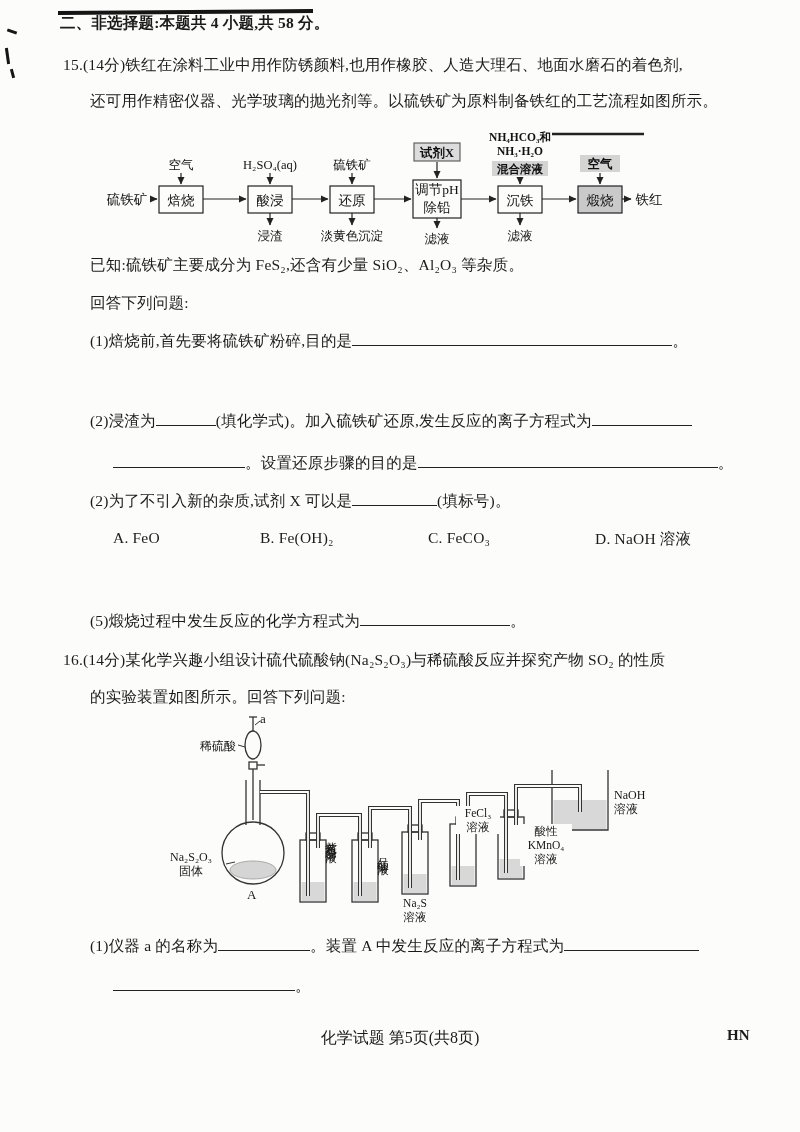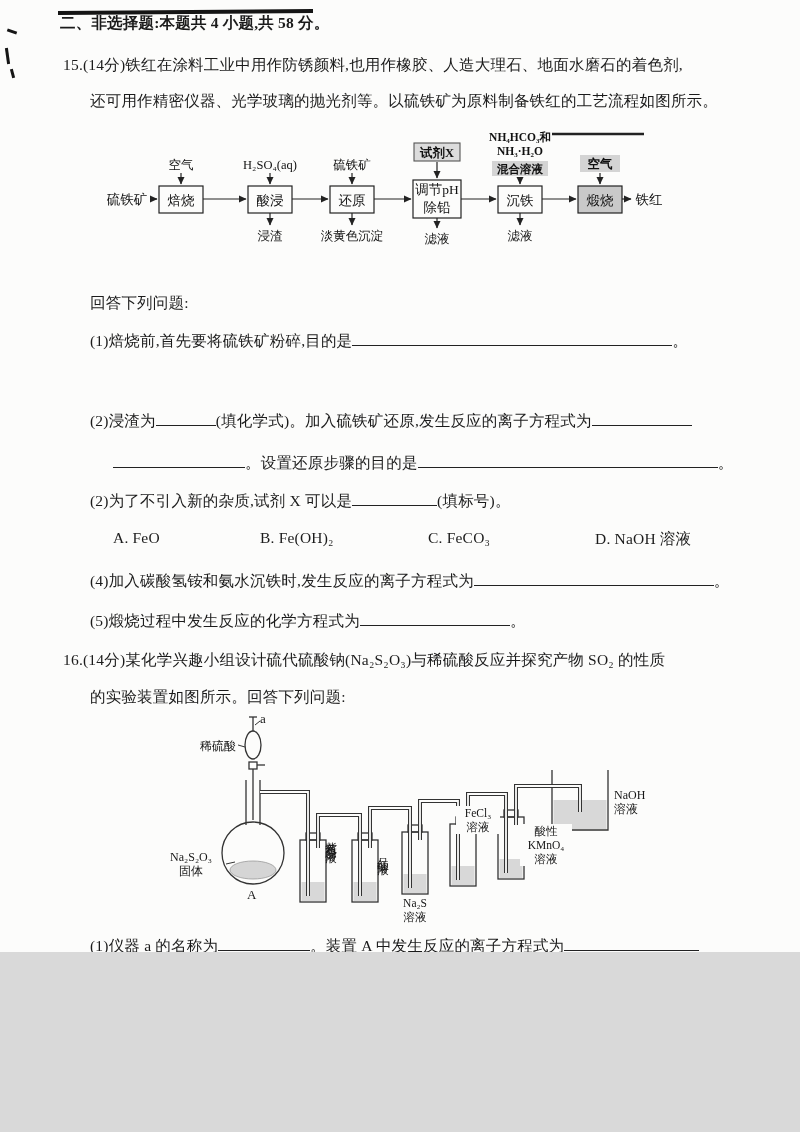--- a/index.html
+++ b/index.html
@@ -1,17 +1,17 @@
 <!DOCTYPE html>
 <html><head>
 <meta charset="utf-8">
 <style>
   html,body { margin:0; padding:0; background:#d9d9d9; }
   .page {
-    position:relative; width:800px; height:952px; margin:0 auto;
+    position:relative; width:800px; height:1132px; margin:0 auto;
     background:#fcfcfb; color:#1b1b1b; overflow:hidden;
     font-family:"Liberation Serif","DejaVu Serif",serif;
   }
   .line { position:absolute; white-space:nowrap; font-size:15.5px; letter-spacing:0.2px; }
   .bold { font-weight:bold; }
   .blank { display:inline-block; border-bottom:1.4px solid #222; height:1.05em; vertical-align:baseline; }
   .artifact { position:absolute; background:#151515; }
   .flowchart { position:absolute; left:103px; top:128px; width:565px; height:125px; }
   .apparatus { position:absolute; left:100px; top:712px; width:700px; height:218px; }
   .apparatus svg { position:absolute; left:0; top:0; }
@@ -102,20 +102,21 @@
         <text x="417" y="112">滤液</text>
       </g>
       <g font-size="11.5" font-weight="bold" fill="#111" text-anchor="middle">
         <text x="417" y="13">NH₄HCO₃和</text>
         <text x="417" y="27">NH₃·H₂O</text>
         <text x="417" y="44.5">混合溶液</text>
       </g>
     </svg>
   </div>
 
+  <div class="line" style="left:90px; top:255px;">已知:硫铁矿主要成分为 FeS₂,还含有少量 SiO₂、Al₂O₃ 等杂质。</div>
   <div class="line" style="left:90px; top:293px;">回答下列问题:</div>
 
   <div class="line" style="left:90px; top:329px;">
     <span>(1)焙烧前,首先要将硫铁矿粉碎,目的是</span><span class="blank" style="width:320px;"></span><span>。</span>
   </div>
 
   <div class="line" style="left:90px; top:409px;">
     <span>(2)浸渣为</span><span class="blank" style="width:60px;"></span><span>(填化学式)。加入硫铁矿还原,发生反应的离子方程式为</span><span class="blank" style="width:100px;"></span>
   </div>
   <div class="line" style="left:113px; top:451px;">
@@ -125,23 +126,20 @@
   <div class="line" style="left:90px; top:489px;">
     <span>(2)为了不引入新的杂质,试剂 X 可以是</span><span class="blank" style="width:85px;"></span><span>(填标号)。</span>
   </div>
   <div class="line" style="left:0; top:529px; width:800px;">
     <span style="position:absolute; left:113px;">A. FeO</span>
     <span style="position:absolute; left:260px;">B. Fe(OH)₂</span>
     <span style="position:absolute; left:428px;">C. FeCO₃</span>
     <span style="position:absolute; left:595px;text-align:center;">D. NaOH 溶液</span>
   </div>
 
-  <div class="line" style="left:90px; top:569px;">
-    <span>(4)加入碳酸氢铵和氨水沉铁时,发生反应的离子方程式为</span><span class="blank" style="width:240px;"></span><span>。</span>
-  </div>
   <div class="line" style="left:90px; top:609px;">
     <span>(5)煅烧过程中发生反应的化学方程式为</span><span class="blank" style="width:150px;"></span><span>。</span>
   </div>
 
   <div class="line" style="left:63px; top:650px;">16.(14分)某化学兴趣小组设计硫代硫酸钠(Na₂S₂O₃)与稀硫酸反应并探究产物 SO₂ 的性质</div>
   <div class="line" style="left:90px; top:687px;">的实验装置如图所示。回答下列问题:</div>
 
   <div class="apparatus">
     <svg width="700" height="218" viewBox="0 0 700 218">
       <g stroke="#333" stroke-width="1.3" fill="none">

